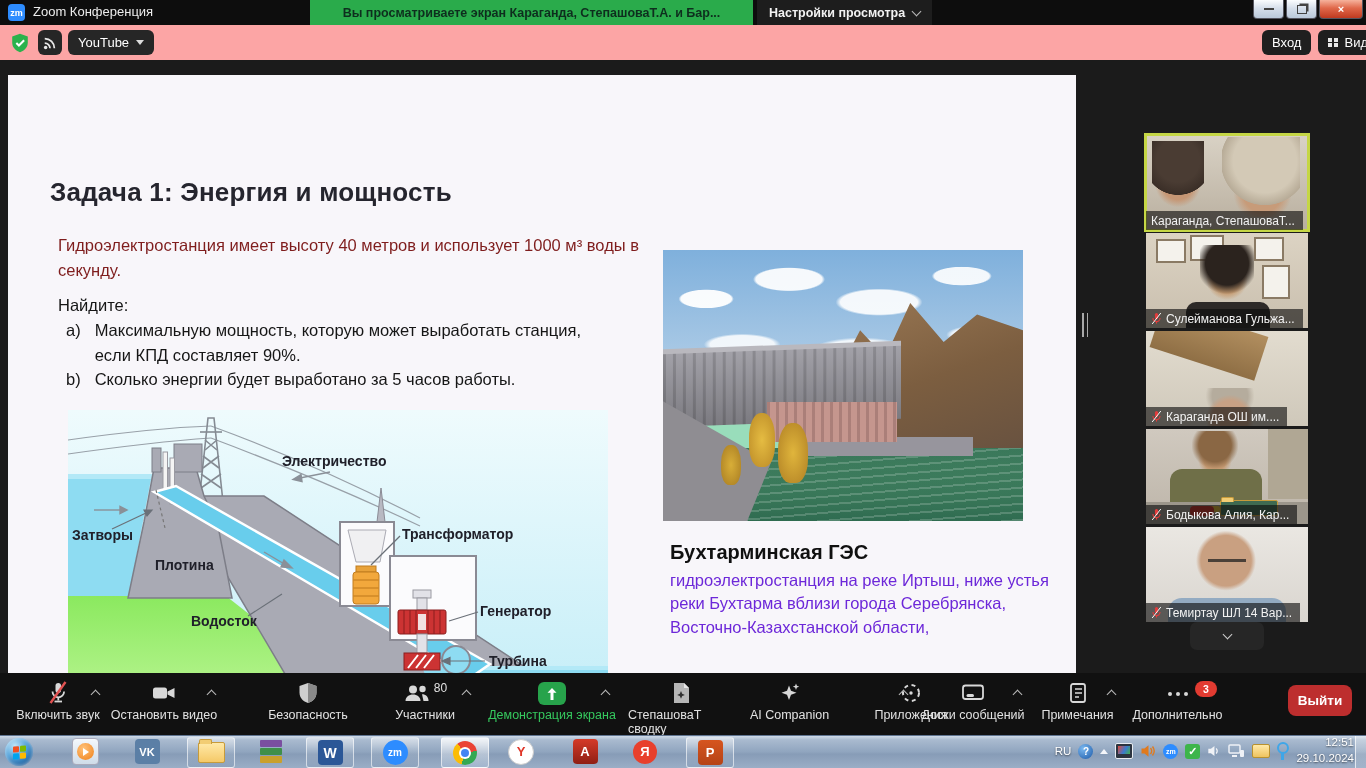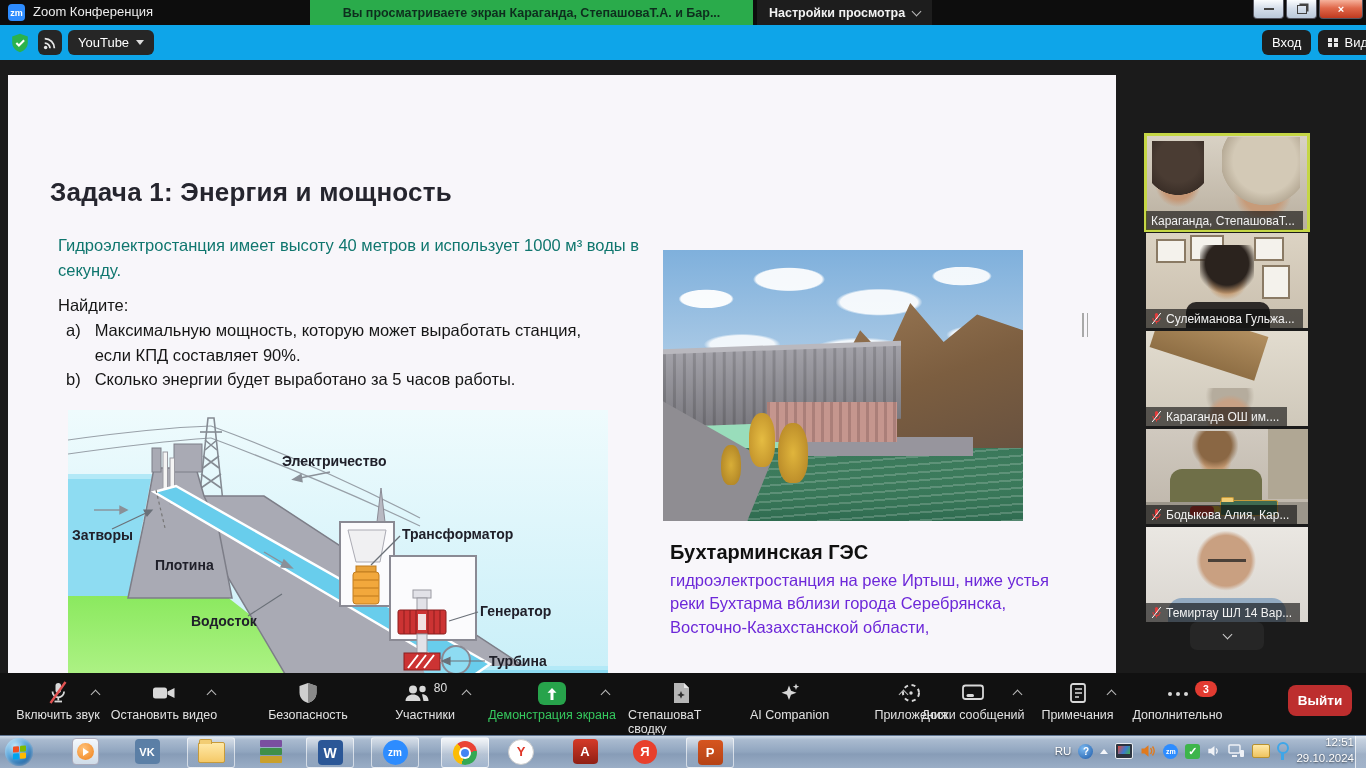--- a/index.html
+++ b/index.html
@@ -21,36 +21,36 @@
   .chev.down{transform:rotate(225deg);margin-top:-3px;}
   .win-controls{position:absolute;right:3px;top:0;display:flex;gap:2px;}
   .wbtn{width:29px;height:18px;border:1px solid #55555f;border-top:none;border-radius:0 0 4px 4px;
     background:linear-gradient(#fbfdff,#d6dfeb 45%,#bac9da);display:flex;align-items:center;justify-content:center;
     color:#333;font-size:11px;line-height:1;}
   .wbtn.close{width:42px;background:linear-gradient(#f6b29c,#e0684a 45%,#c03a20);color:#fff;font-weight:bold;}
   .min-glyph{width:10px;height:2px;background:#444;}
   .restore-glyph{width:8px;height:7px;border:1.4px solid #444;box-shadow:2px -2px 0 -0.5px #444;}
 
   
-  .menubar{position:absolute;left:0;top:25px;width:1366px;height:35px;background:#0ea5e9;}
+  .menubar{position:absolute;left:0;top:25px;width:1366px;height:35px;background:#fca5a5;}
   .mb-btn{position:absolute;top:5px;height:25px;border-radius:6px;background:#262626;color:#fff;
     display:flex;align-items:center;justify-content:center;gap:7px;font-size:13px;padding:0 10px;}
   .shield-btn{left:8px;width:24px;padding:0;background:transparent;}
   .rss-btn{left:38px;width:24px;padding:0;}
   .yt-btn{left:68px;}
   .tri-down{width:0;height:0;border-left:4px solid transparent;border-right:4px solid transparent;border-top:5px solid #ddd;}
   .login-btn{left:1262px;background:#1f1f1f;}
   .view-btn{left:1318px;background:#1f1f1f;}
   .grid-ic{display:inline-grid;grid-template-columns:4px 4px;grid-gap:1.5px;}
   .grid-ic b{width:4px;height:4px;background:#e8e8e8;}
 
   
-  .slide{position:absolute;left:8px;top:75px;width:1068px;height:598px;background:#f8f6fa;overflow:hidden;padding-left:40px;}
+  .slide{position:absolute;left:8px;top:75px;width:1068px;height:598px;background:#f8f6fa;overflow:hidden;}
   .slide-title{position:absolute;left:42px;top:102px;font-size:26px;font-weight:bold;color:#25252e;letter-spacing:0.2px;}
-  .slide-body{position:absolute;left:50px;top:158px;width:600px;font-size:16.5px;color:#0f766e;line-height:1.5;}
+  .slide-body{position:absolute;left:50px;top:158px;width:600px;font-size:16.5px;color:#7f1d1d;line-height:1.5;}
   .slide-list{position:absolute;left:58px;top:218px;width:540px;font-size:16.5px;color:#161616;line-height:1.5;}
   .li{display:flex;gap:14px;}
   .li .mk{flex:0 0 14px;}
   .caption-title{position:absolute;left:662px;top:466px;font-size:20px;font-weight:bold;color:#101010;}
   .caption-text{position:absolute;left:662px;top:494px;width:382px;font-size:16.5px;color:#6d28d9;line-height:1.42;}
 
   
   .photo{position:absolute;left:655px;top:175px;width:360px;height:271px;overflow:hidden;background:#9db;}
   .photo>div{position:absolute;}
   .ph-sky{inset:0 0 45% 0;background:linear-gradient(#7fb0dc,#bad3e9);}

